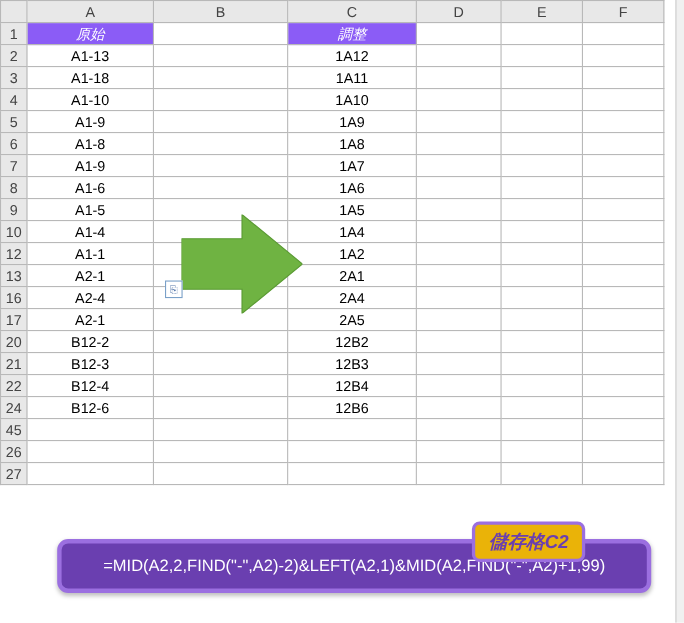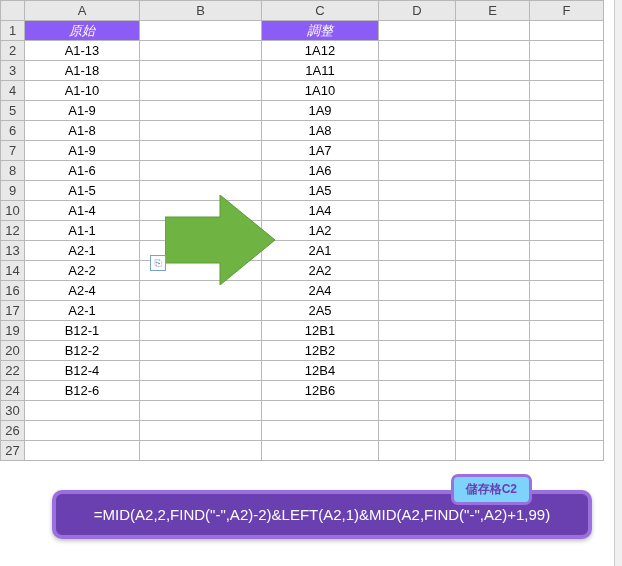--- a/index.html
+++ b/index.html
@@ -66,28 +66,29 @@
     color: #fff;
     text-align: center;
     padding: 12px 8px;
     font-size: 15px;
     box-shadow: 0 2px 4px rgba(0,0,0,0.25);
   }
   .formula-label {
     position: absolute;
     right: 90px;
     top: 474px;
-    background: #7dd3fc;
+    background: #eab308;
     border: 3px solid #9b6fe0;
     border-radius: 7px;
     color: #6a3fb0;
     font-weight: bold;
     padding: 4px 12px;
-    font-size: 12px;
+    font-size: 17px;
     z-index: 5;
+    font-style: italic;
   }
   .rightedge {
     position:absolute; right:0; top:0; width:8px; height:566px; background:#f0f0f0; border-left:1px solid #ccc;
   }
 </style>
 </head>
 <body>
 
 <table class="sheet">
   <thead>
@@ -204,84 +205,75 @@
       <tr>
         <th class="rowhead">13</th>
         <td class="colA">A2-1</td>
         <td class="colB"></td>
         <td class="colC">2A1</td>
         <td class="colD"></td>
         <td class="colE"></td>
         <td class="colF"></td>
       </tr>
       <tr>
-        <th class="rowhead">14</th>
-        <td class="colA">A2-2</td>
-        <td class="colB"></td>
-        <td class="colC">2A2</td>
-        <td class="colD"></td>
-        <td class="colE"></td>
-        <td class="colF"></td>
-      </tr>
-      <tr>
         <th class="rowhead">16</th>
         <td class="colA">A2-4</td>
         <td class="colB"></td>
         <td class="colC">2A4</td>
         <td class="colD"></td>
         <td class="colE"></td>
         <td class="colF"></td>
       </tr>
       <tr>
         <th class="rowhead">17</th>
         <td class="colA">A2-1</td>
         <td class="colB"></td>
         <td class="colC">2A5</td>
         <td class="colD"></td>
         <td class="colE"></td>
         <td class="colF"></td>
       </tr>
       <tr>
-        <th class="rowhead">19</th>
-        <td class="colA">B12-1</td>
-        <td class="colB"></td>
-        <td class="colC">12B1</td>
-        <td class="colD"></td>
-        <td class="colE"></td>
-        <td class="colF"></td>
-      </tr>
-      <tr>
         <th class="rowhead">20</th>
         <td class="colA">B12-2</td>
         <td class="colB"></td>
         <td class="colC">12B2</td>
         <td class="colD"></td>
         <td class="colE"></td>
         <td class="colF"></td>
       </tr>
       <tr>
+        <th class="rowhead">21</th>
+        <td class="colA">B12-3</td>
+        <td class="colB"></td>
+        <td class="colC">12B3</td>
+        <td class="colD"></td>
+        <td class="colE"></td>
+        <td class="colF"></td>
+      </tr>
+      <tr>
         <th class="rowhead">22</th>
         <td class="colA">B12-4</td>
         <td class="colB"></td>
         <td class="colC">12B4</td>
         <td class="colD"></td>
         <td class="colE"></td>
         <td class="colF"></td>
       </tr>
       <tr>
         <th class="rowhead">24</th>
         <td class="colA">B12-6</td>
         <td class="colB"></td>
         <td class="colC">12B6</td>
         <td class="colD"></td>
         <td class="colE"></td>
         <td class="colF"></td>
       </tr>
       <tr>
-        <th class="rowhead">30</th>
+        <th class="rowhead">45</th>
         <td class="colA"></td>
         <td class="colB"></td>
         <td class="colC"></td>
         <td class="colD"></td>
         <td class="colE"></td>
         <td class="colF"></td>
       </tr>
       <tr>
         <th class="rowhead">26</th>
         <td class="colA"></td>

